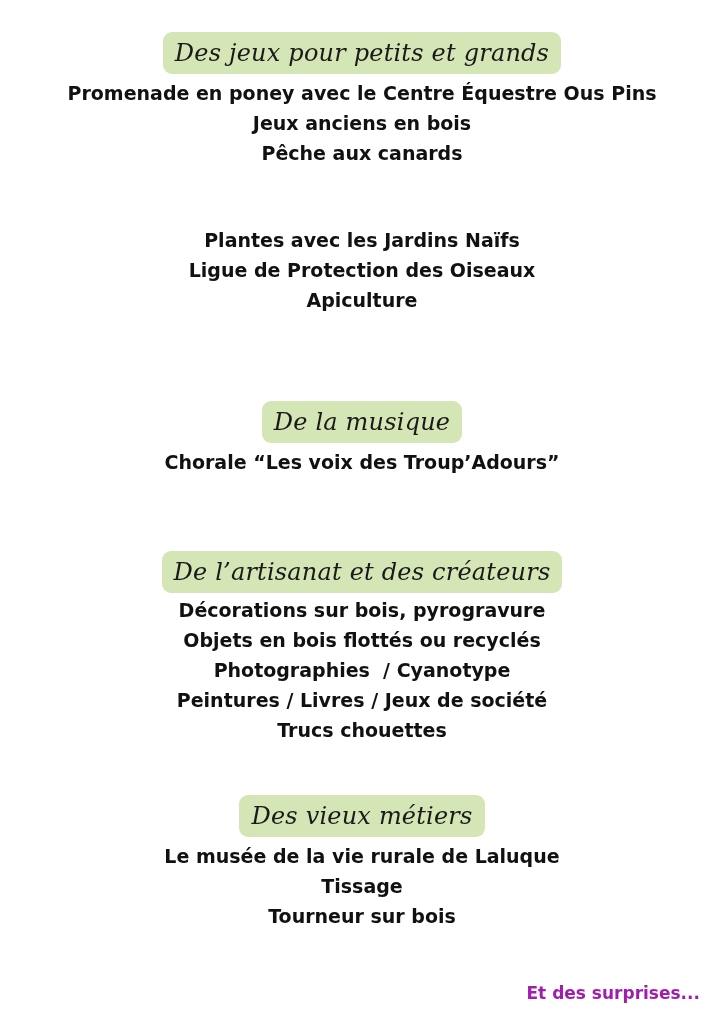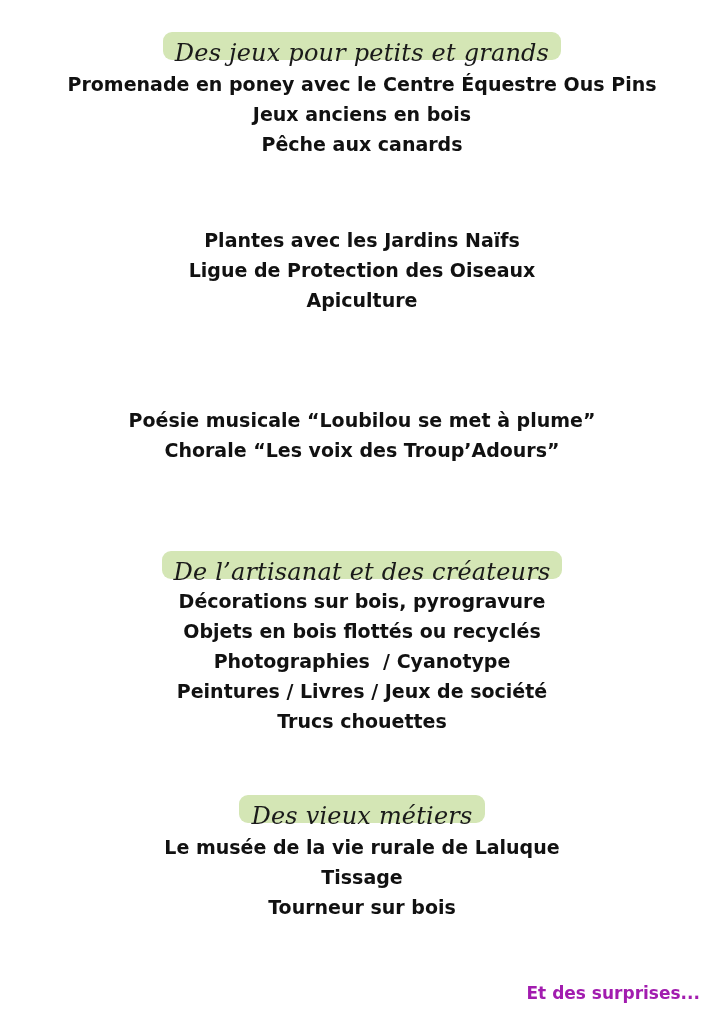--- a/index.html
+++ b/index.html
@@ -4,21 +4,21 @@
   <style>
     html, body { margin: 0; padding: 0; }
     body {
       width: 724px; height: 1024px; background: #ffffff; position: relative; overflow: hidden;
       font-family: "DejaVu Sans", sans-serif; color: #111111;
     }
     .section { position: absolute; left: 0; width: 724px; text-align: center; }
     .pill {
       display: inline-block; background: #d4e6b5; border-radius: 9px;
       font-family: "DejaVu Serif", serif; font-style: italic; font-weight: normal;
-      font-size: 24px; color: #1a1a1a; line-height: 42px; height: 28px; padding: 0 12px;
+      font-size: 24px; color: #1a1a1a; line-height: 42px; height: 42px; padding: 0 12px;
       letter-spacing: 0.2px; white-space: nowrap;
     }
     .items { margin-top: 4px; }
     .item {
       font-family: "DejaVu Sans", sans-serif; font-weight: bold; font-size: 19px;
       line-height: 30px; color: #111111; white-space: pre;
     }
     .footer {
       position: absolute; right: 24px; top: 983px;
       font-family: "DejaVu Sans", sans-serif; font-weight: bold; font-size: 17px; color: #a21caf;
@@ -38,22 +38,22 @@
 
 <div class="section" style="top:215px;">
   <div class="items" style="margin-top:10px;">
     <div class="item">Plantes avec les Jardins Naïfs</div>
     <div class="item">Ligue de Protection des Oiseaux</div>
     <div class="item">Apiculture</div>
   </div>
 </div>
 
 <div class="section" style="top:401px;">
+  <div class="pill">De la musique</div>
   <div class="items">
-    <div class="item">Poésie musicale “Loubilou se met à plume”</div>
     <div class="item">Chorale “Les voix des Troup’Adours”</div>
   </div>
 </div>
 
 <div class="section" style="top:551px;">
   <div class="pill">De l’artisanat et des créateurs</div>
   <div class="items" style="margin-top:2px;">
     <div class="item">Décorations sur bois, pyrogravure</div>
     <div class="item">Objets en bois flottés ou recyclés</div>
     <div class="item">Photographies  / Cyanotype</div>

